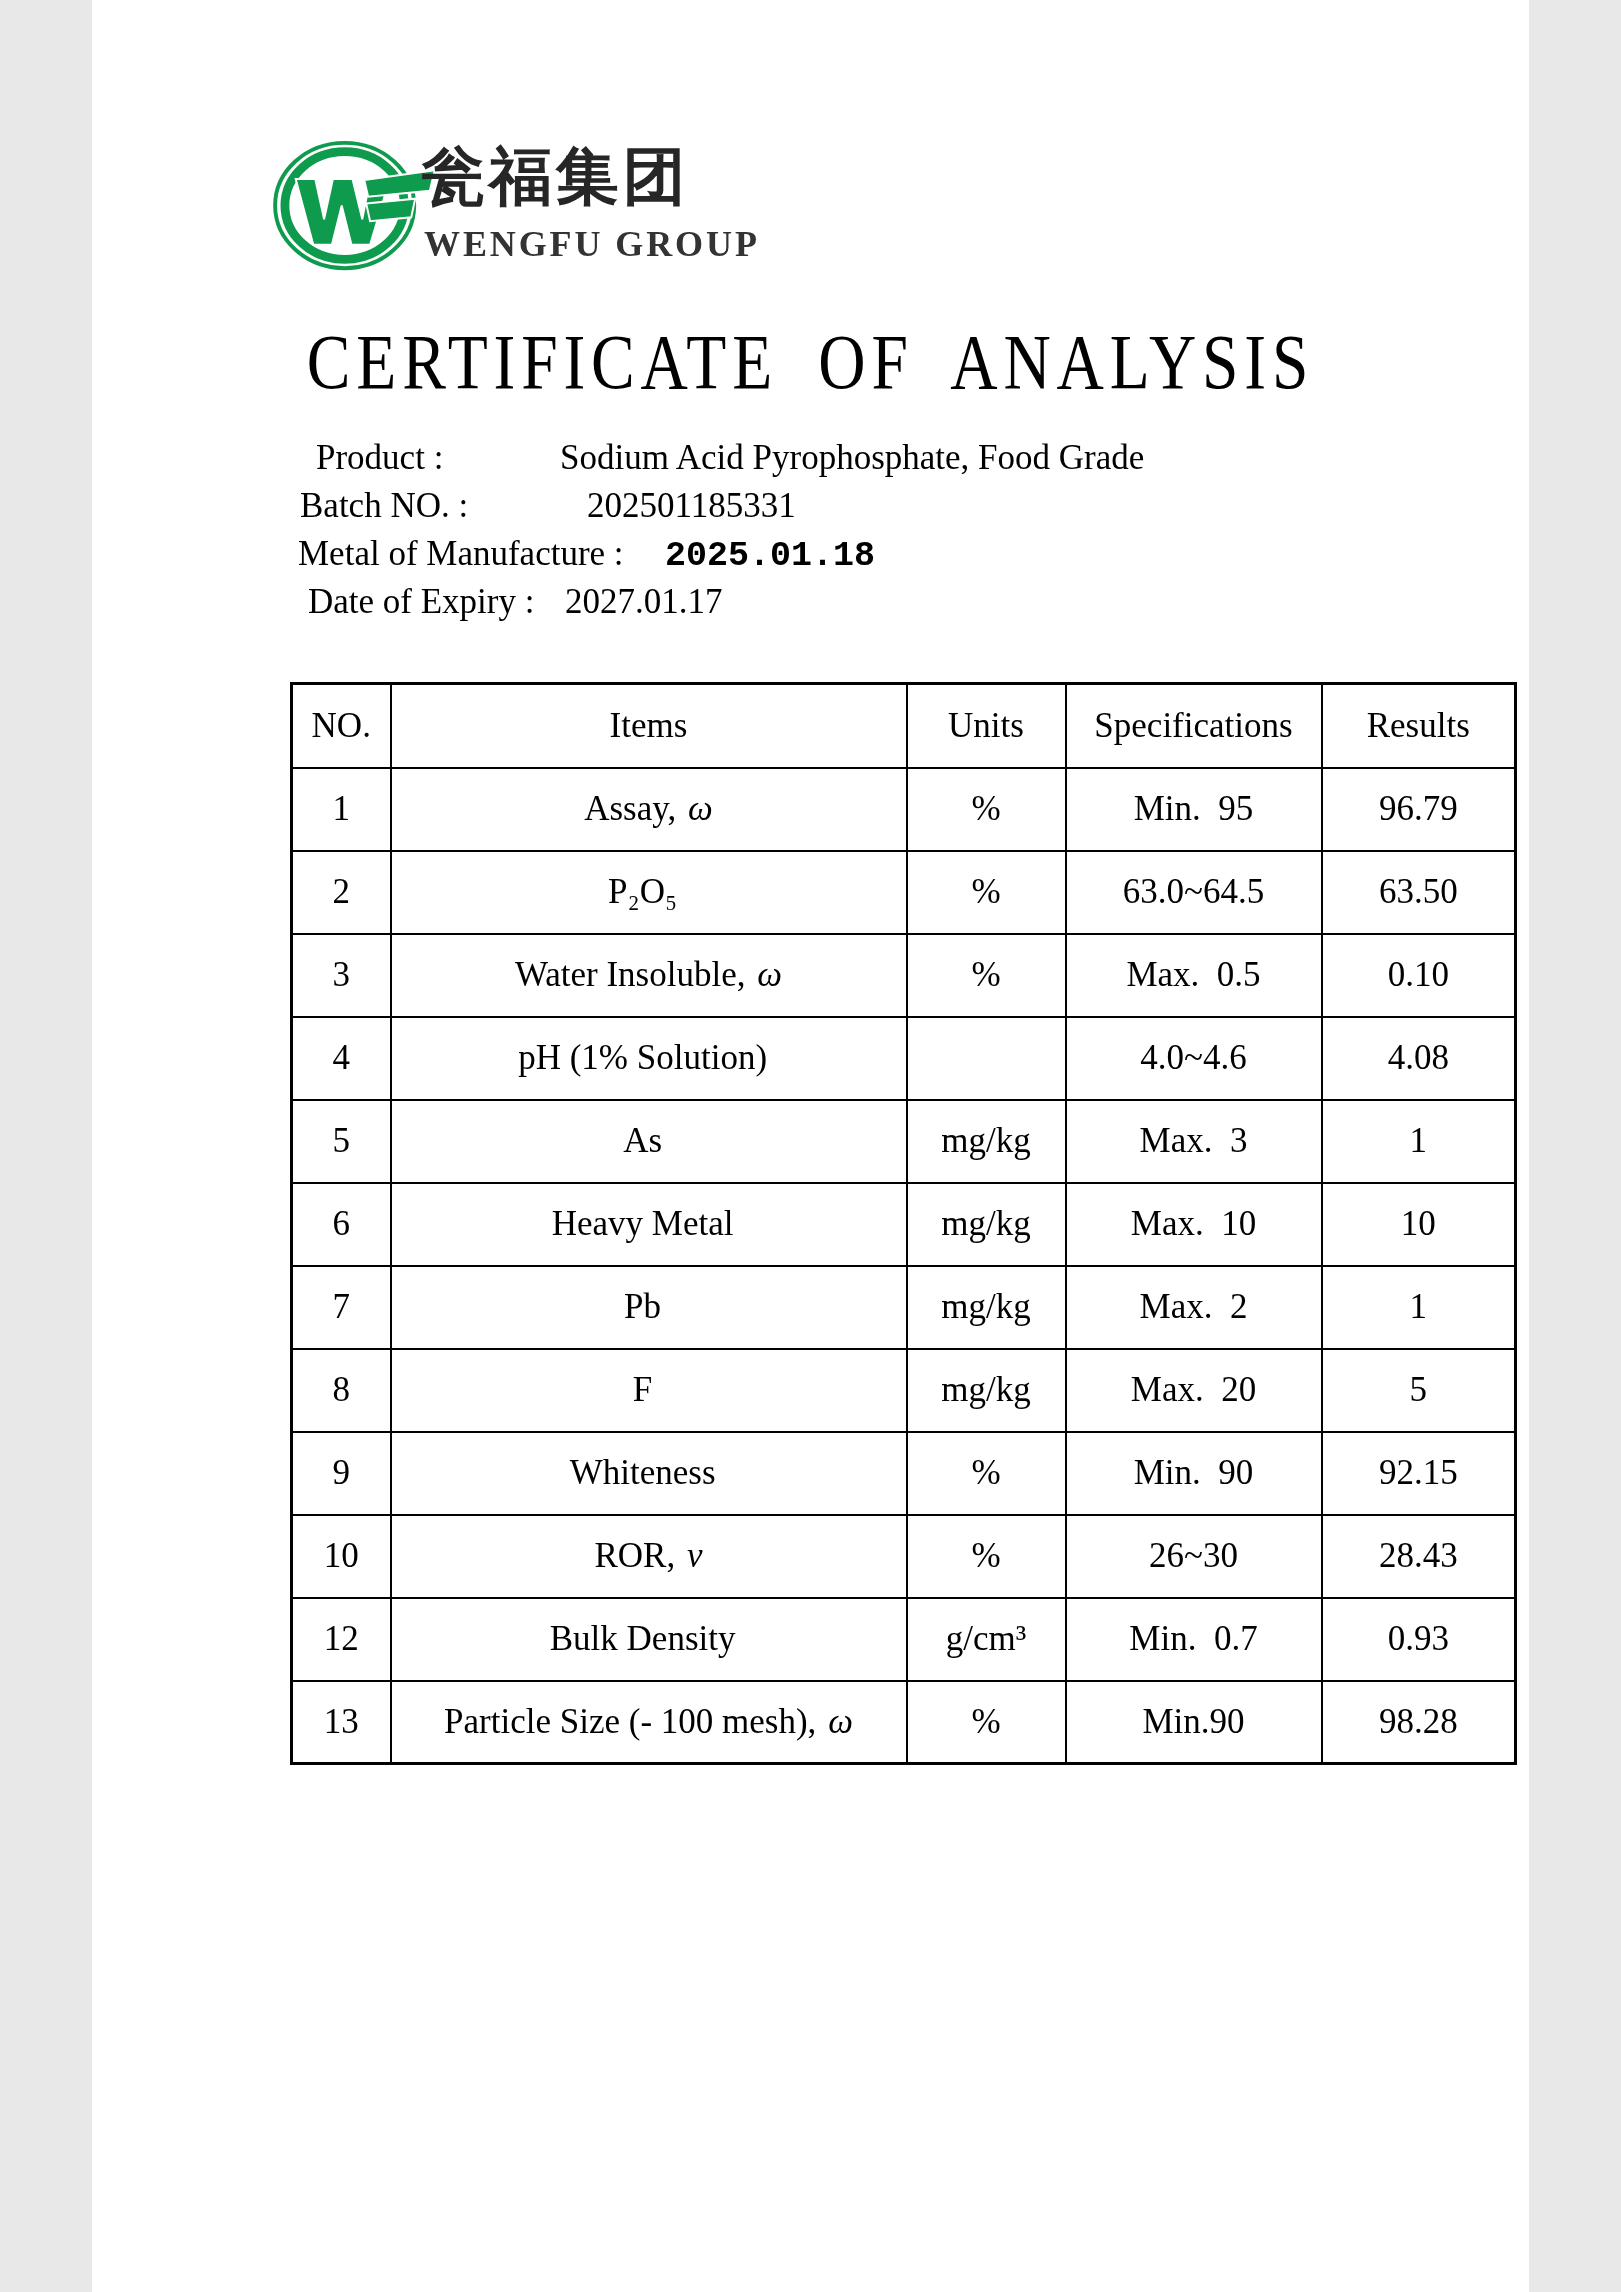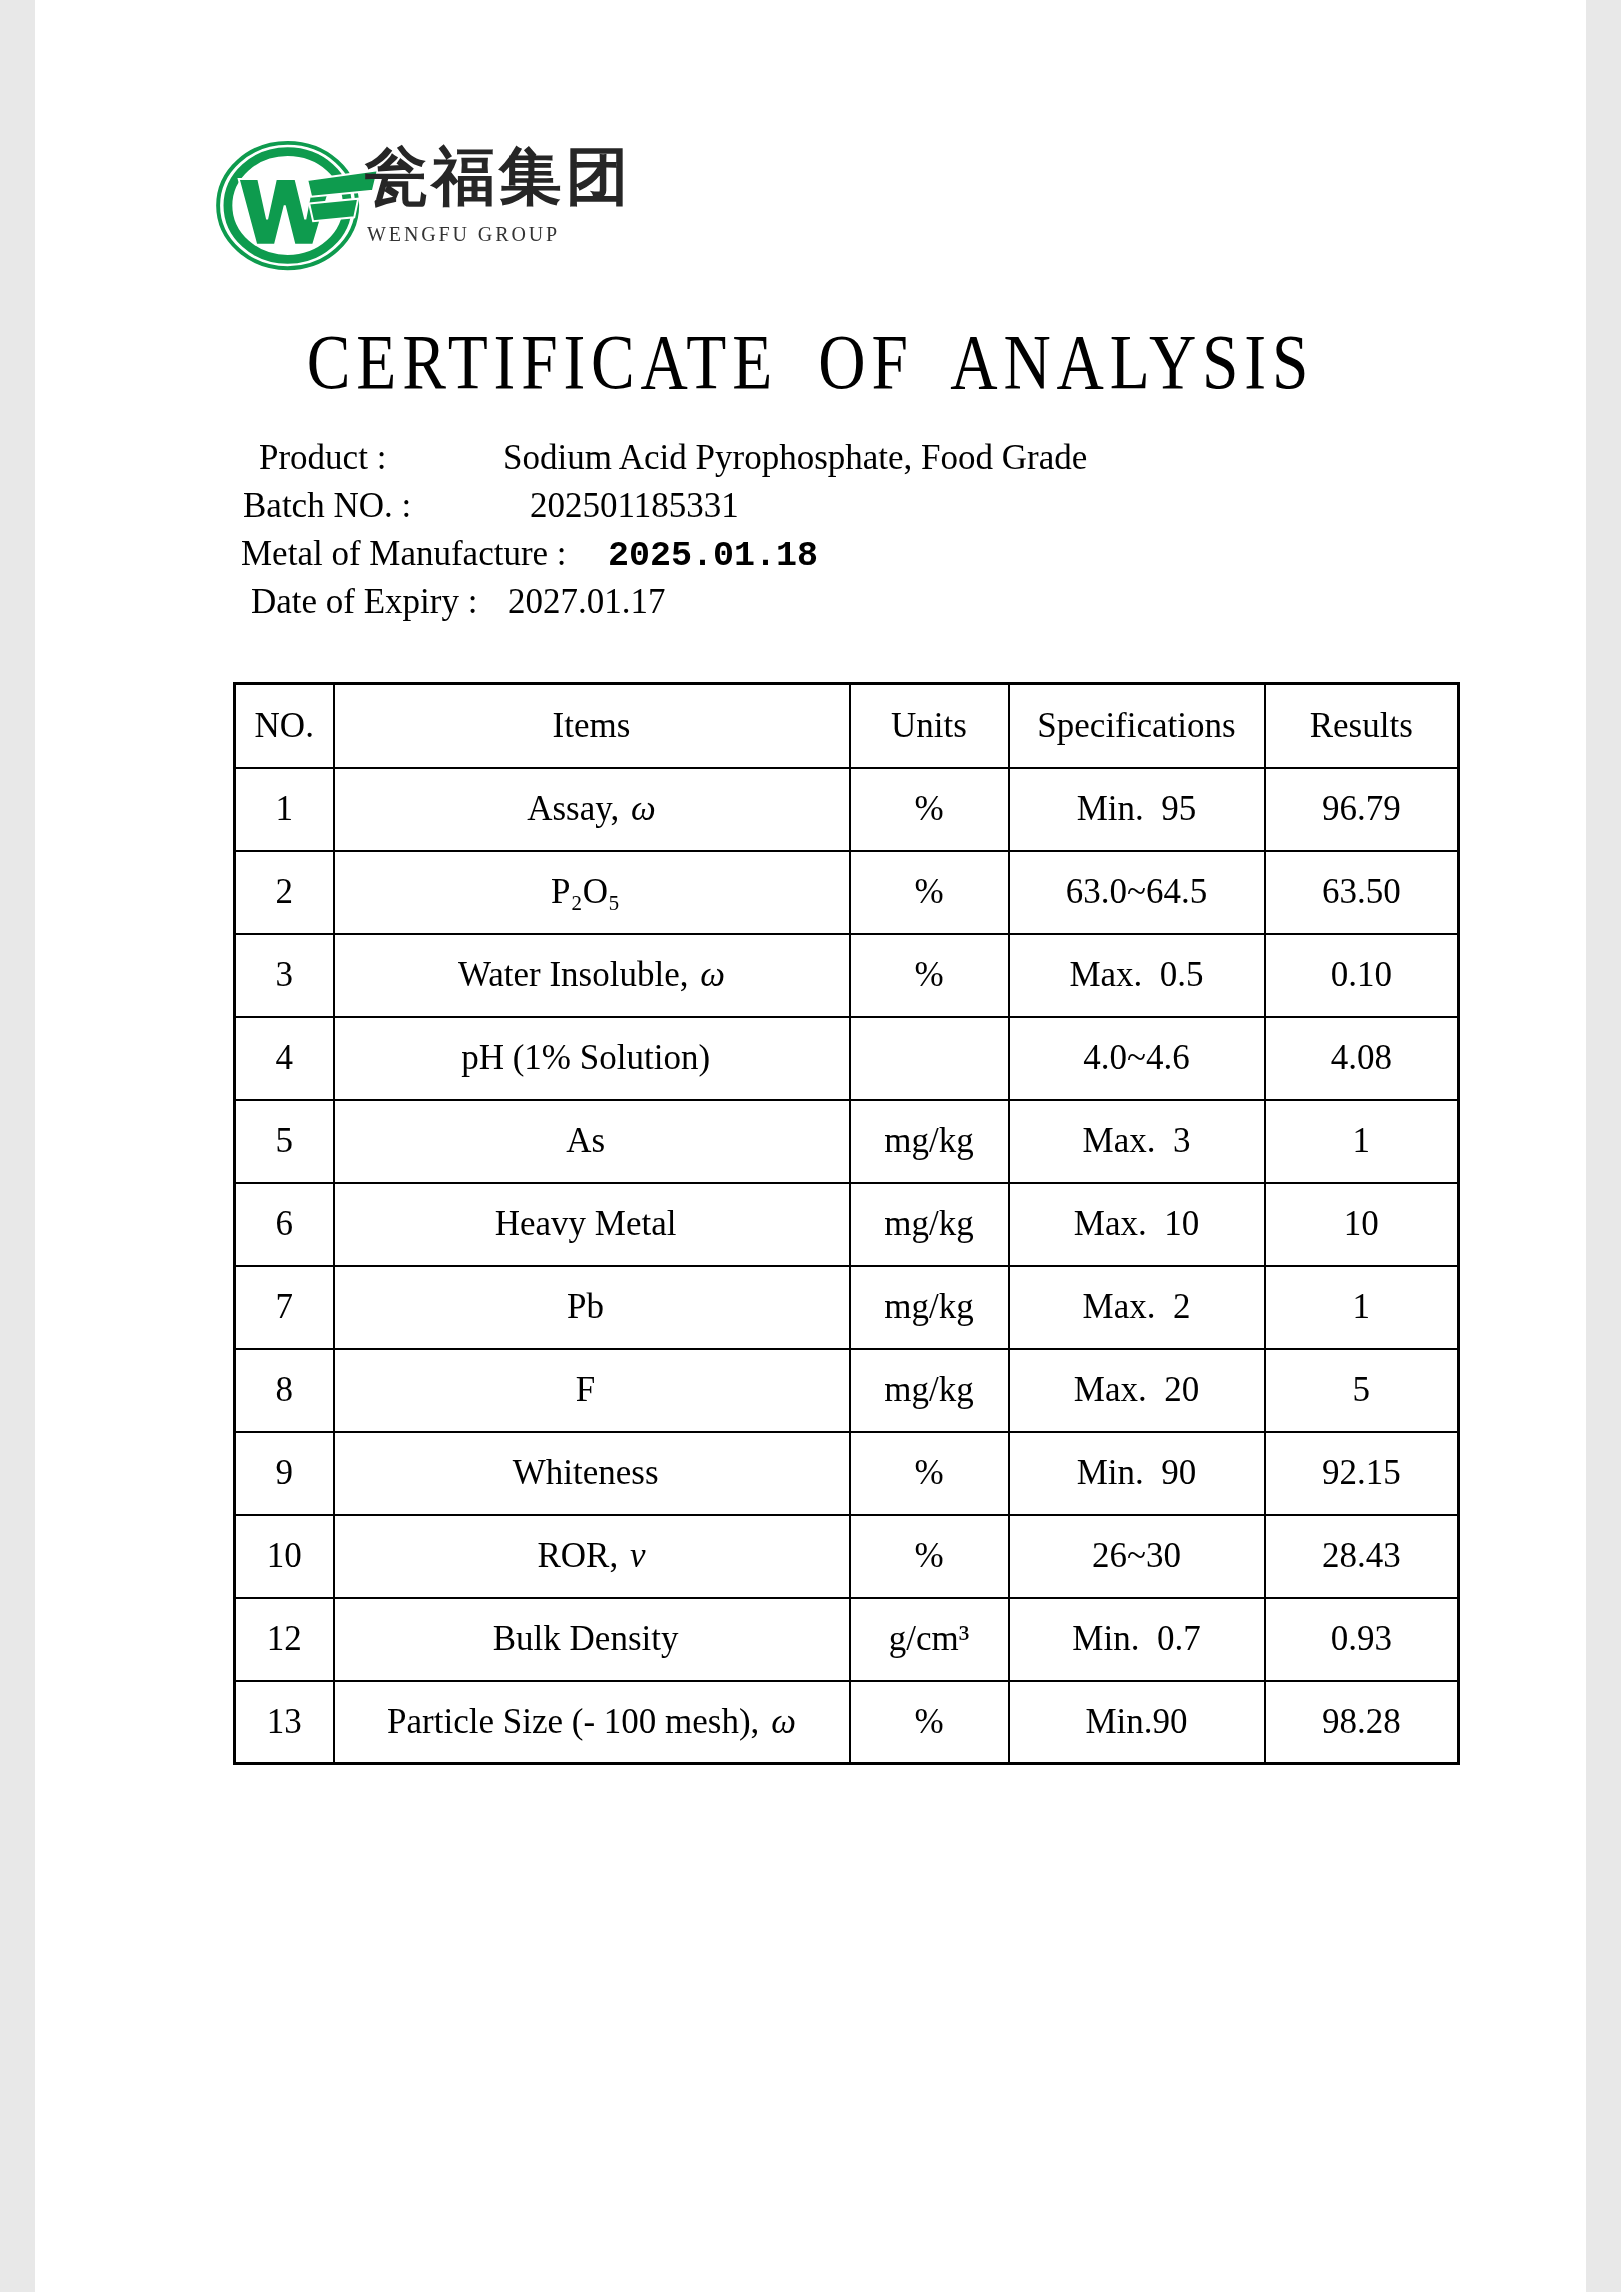--- a/index.html
+++ b/index.html
@@ -1,36 +1,36 @@
 <!DOCTYPE html>
 <html><head>
 <meta charset="utf-8">
 <style>
   html,body{margin:0;padding:0;background:#e8e8e8;}
   .page{
     position:relative;
-    width:1551px;height:2293px;
+    width:1437px;height:2293px;
     background:#ffffff;
     font-family:"Liberation Serif","DejaVu Serif",serif;
     color:#000;
     overflow:hidden;
     margin:0 auto;
   }
   
   .logo-mark{position:absolute;left:174px;top:135px;width:172px;height:142px;}
   .logo-text-cn{
     position:absolute;left:330px;top:145px;
     font-family:"DejaVu Sans","Liberation Sans",sans-serif;
     font-size:63px;font-weight:900;letter-spacing:3.9px;color:#262626;
     line-height:1;white-space:nowrap;
   }
   .logo-text-en{
     position:absolute;left:332px;top:223px;
     font-family:"Liberation Serif","DejaVu Serif",serif;
-    font-size:20px;font-weight:400;letter-spacing:2.9px;color:#333;
+    font-size:36px;font-weight:700;letter-spacing:2.9px;color:#333;
     white-space:nowrap;
   }
   
   .doc-title{
     position:absolute;left:0;right:0;top:323px;
     text-align:center;
     font-size:78px;line-height:1;letter-spacing:6.9px;word-spacing:21.6px;
     transform:scaleX(0.84);
     white-space:nowrap;
     font-weight:400;

